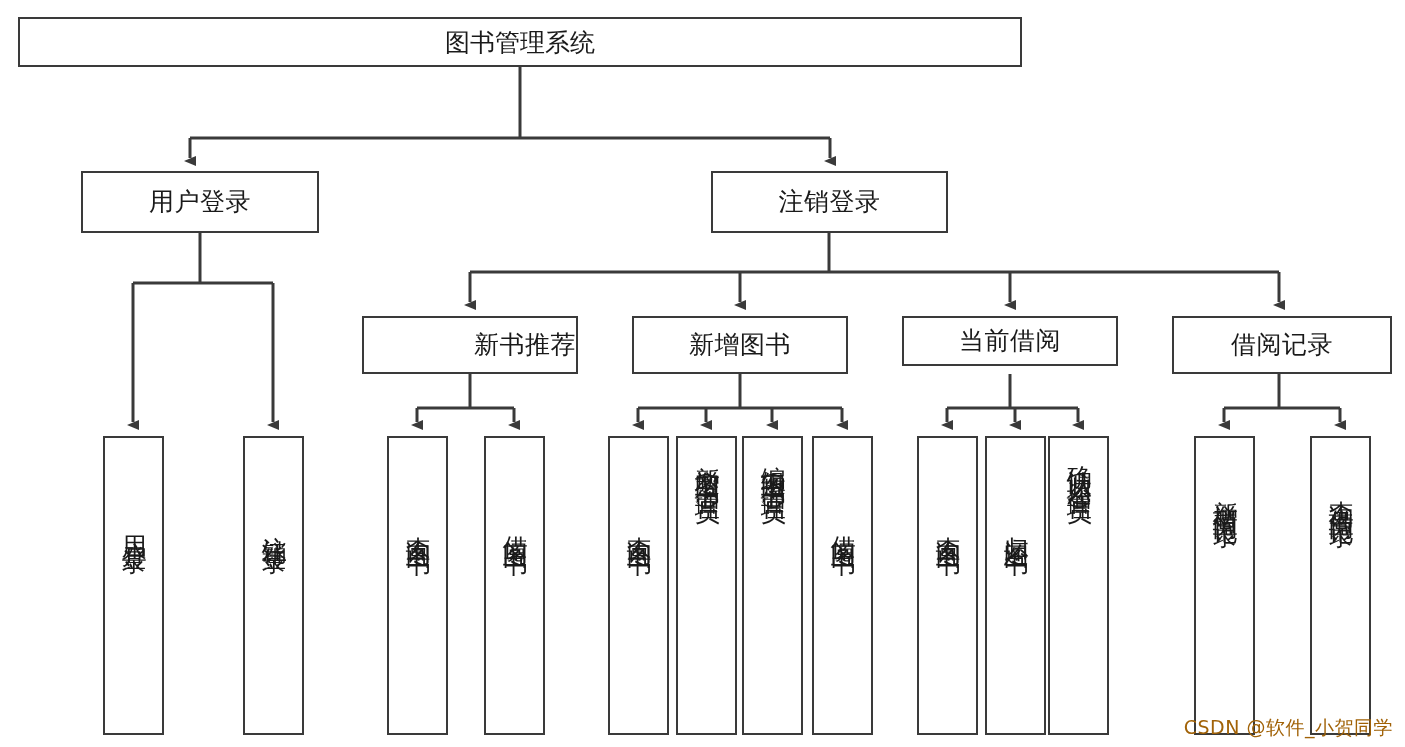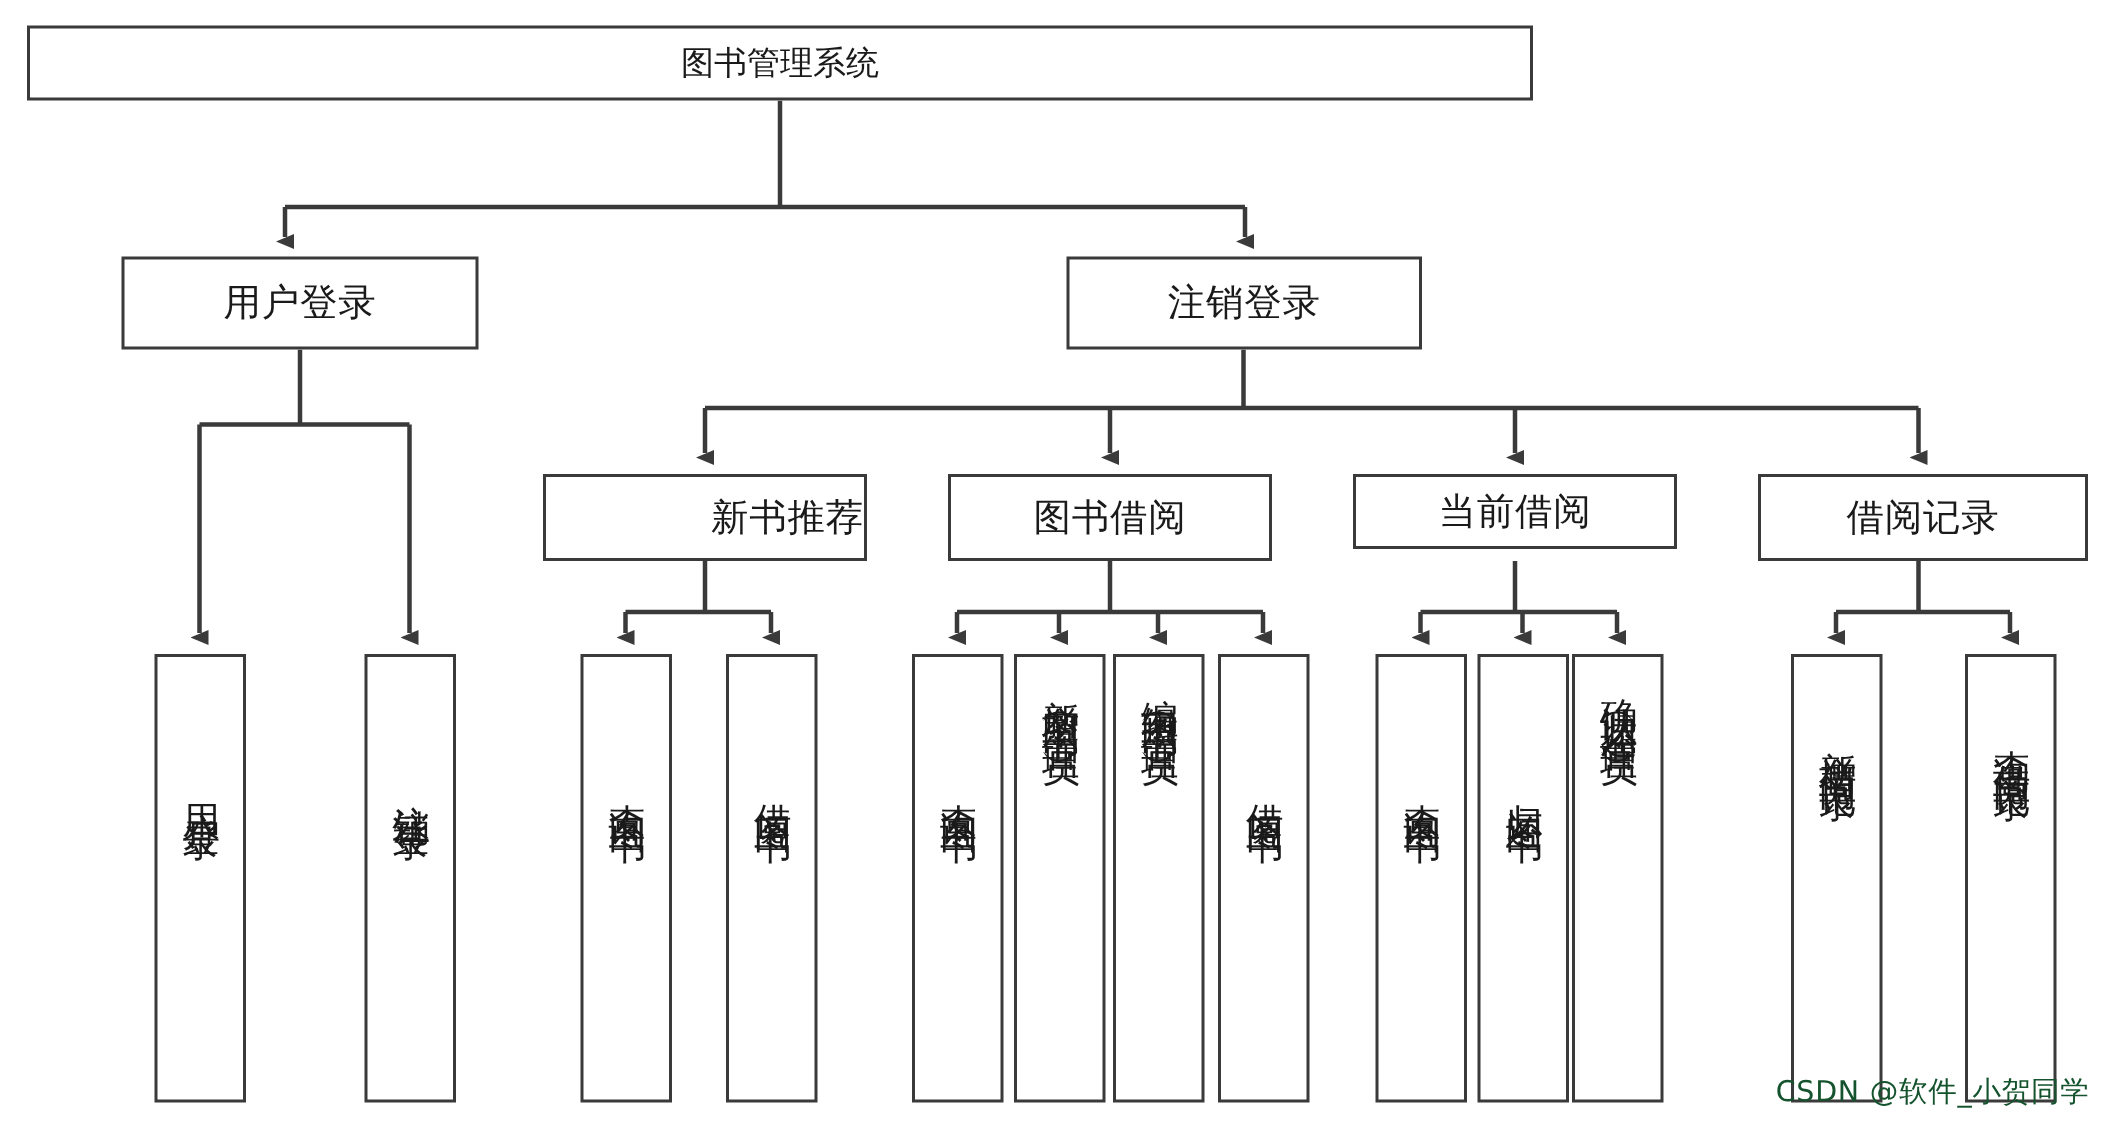--- a/index.html
+++ b/index.html
@@ -34,21 +34,21 @@
     align-items: center;
     justify-content: center;
     color: #1a1a1a;
   }
   .node.horiz {
     font-size: 25px;
     letter-spacing: 0.5px;
     line-height: 1.1;
   }
   .node.root {
-    font-size: 22px;
+    font-size: 25px;
   }
   .node.leaf {
     font-size: 25px;
     align-items: flex-start;
     justify-content: center;
     padding-top: 18px;
     overflow: hidden;
   }
   .vtext {
     writing-mode: vertical-rl;
@@ -60,21 +60,21 @@
   }
   .leaf-tall {
     align-items: flex-start;
     padding-top: 10px;
   }
   .watermark {
     position: absolute;
     right: 12px;
     bottom: 6px;
     font-size: 19px;
-    color: #14532d;
+    color: #a16207;
     white-space: nowrap;
     letter-spacing: 0.5px;
   }
 </style>
 </head>
 <body>
 
 <div id="canvas">
 
   <svg class="wires" viewBox="0 0 1405 747" xmlns="http://www.w3.org/2000/svg">
@@ -135,21 +135,21 @@
     <span>用户登录</span>
   </div>
   <div class="node horiz" style="left:711px; top:171px; width:237px; height:62px;">
     <span>注销登录</span>
   </div>
 
   <div class="node horiz" style="left:362px; top:316px; width:216px; height:58px;justify-content:flex-end;">
     <span>新书推荐</span>
   </div>
   <div class="node horiz" style="left:632px; top:316px; width:216px; height:58px;">
-    <span>图书借阅</span>
+    <span>新增图书</span>
   </div>
   <div class="node horiz" style="left:902px; top:316px; width:216px; height:50px;">
     <span>当前借阅</span>
   </div>
   <div class="node horiz" style="left:1172px; top:316px; width:220px; height:58px;">
     <span>借阅记录</span>
   </div>
 
   <div class="node leaf" style="left:103px; top:436px; width:61px; height:299px; padding-top:78px;">
     <span class="vtext">用户登录</span>

